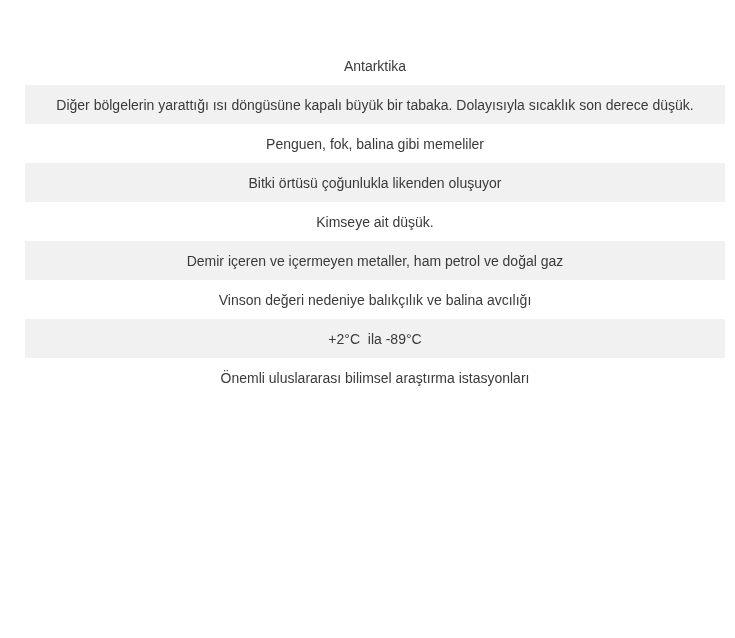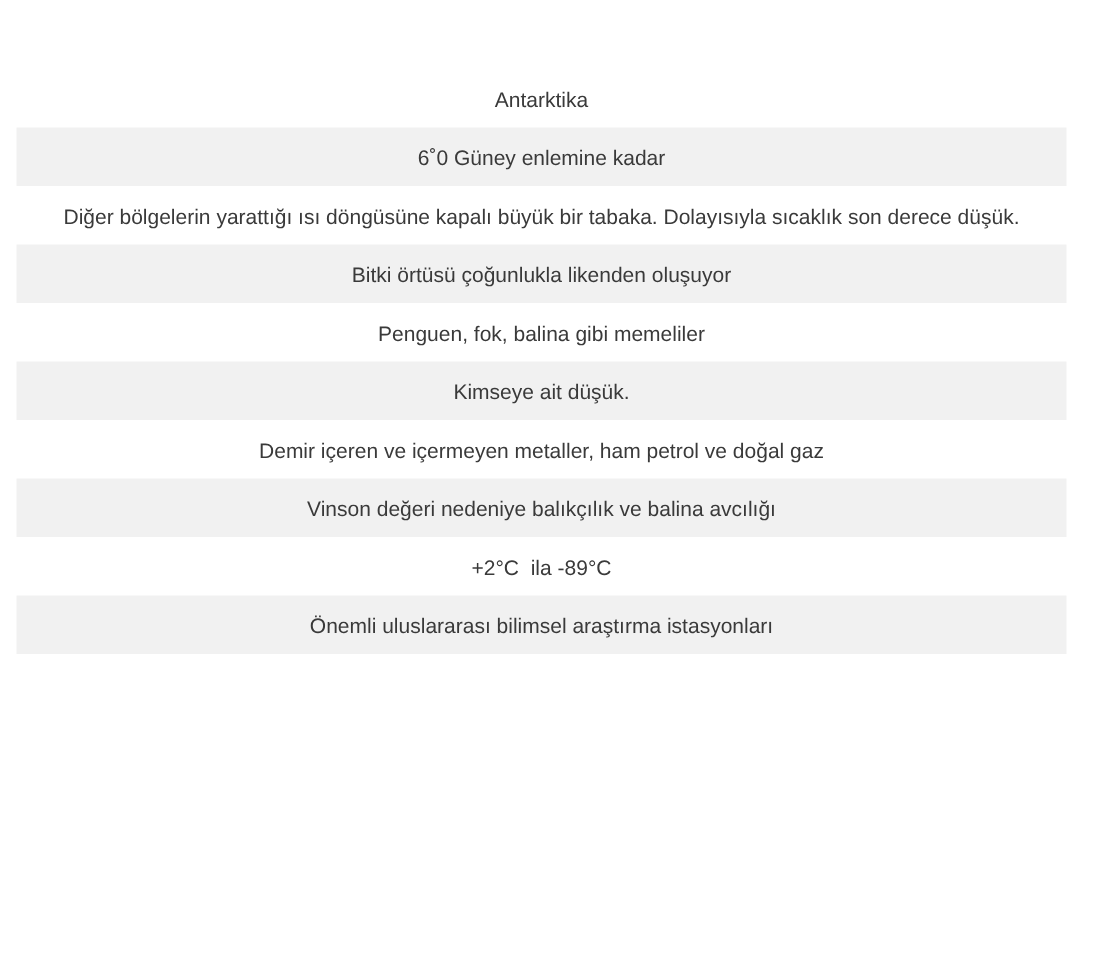--- a/index.html
+++ b/index.html
@@ -6,21 +6,21 @@
     margin: 0;
     padding: 0;
     background: #ffffff;
     width: 735px;
     height: 638px;
     overflow: hidden;
     font-family: "Liberation Sans", "DejaVu Sans", sans-serif;
   }
   .info-table {
     position: absolute;
-    left: 11px;
+    left: 25px;
     top: 46px;
     width: 700px;
   }
   .info-row {
     box-sizing: border-box;
     width: 100%;
     padding: 4.5px 0;
     font-size: 14px;
     line-height: 30px;
     color: #3a3a3a;
@@ -30,22 +30,21 @@
   }
   .info-row:nth-child(even) {
     background: #f1f1f1;
   }
 </style>
 </head>
 <body>
 
 <div class="info-table">
   <div class="info-row">Antarktika</div>
-  <div class="info-row">6˚0 Güney enlemine kadar</div>
   <div class="info-row">Diğer bölgelerin yarattığı ısı döngüsüne kapalı büyük bir tabaka. Dolayısıyla sıcaklık son derece düşük.</div>
+  <div class="info-row">Penguen, fok, balina gibi memeliler</div>
   <div class="info-row">Bitki örtüsü çoğunlukla likenden oluşuyor</div>
-  <div class="info-row">Penguen, fok, balina gibi memeliler</div>
   <div class="info-row">Kimseye ait düşük.</div>
   <div class="info-row">Demir içeren ve içermeyen metaller, ham petrol ve doğal gaz</div>
   <div class="info-row">Vinson değeri nedeniye balıkçılık ve balina avcılığı</div>
   <div class="info-row">+2°C  ila -89°C</div>
   <div class="info-row">Önemli uluslararası bilimsel araştırma istasyonları</div>
 </div>
 
 </body></html>

